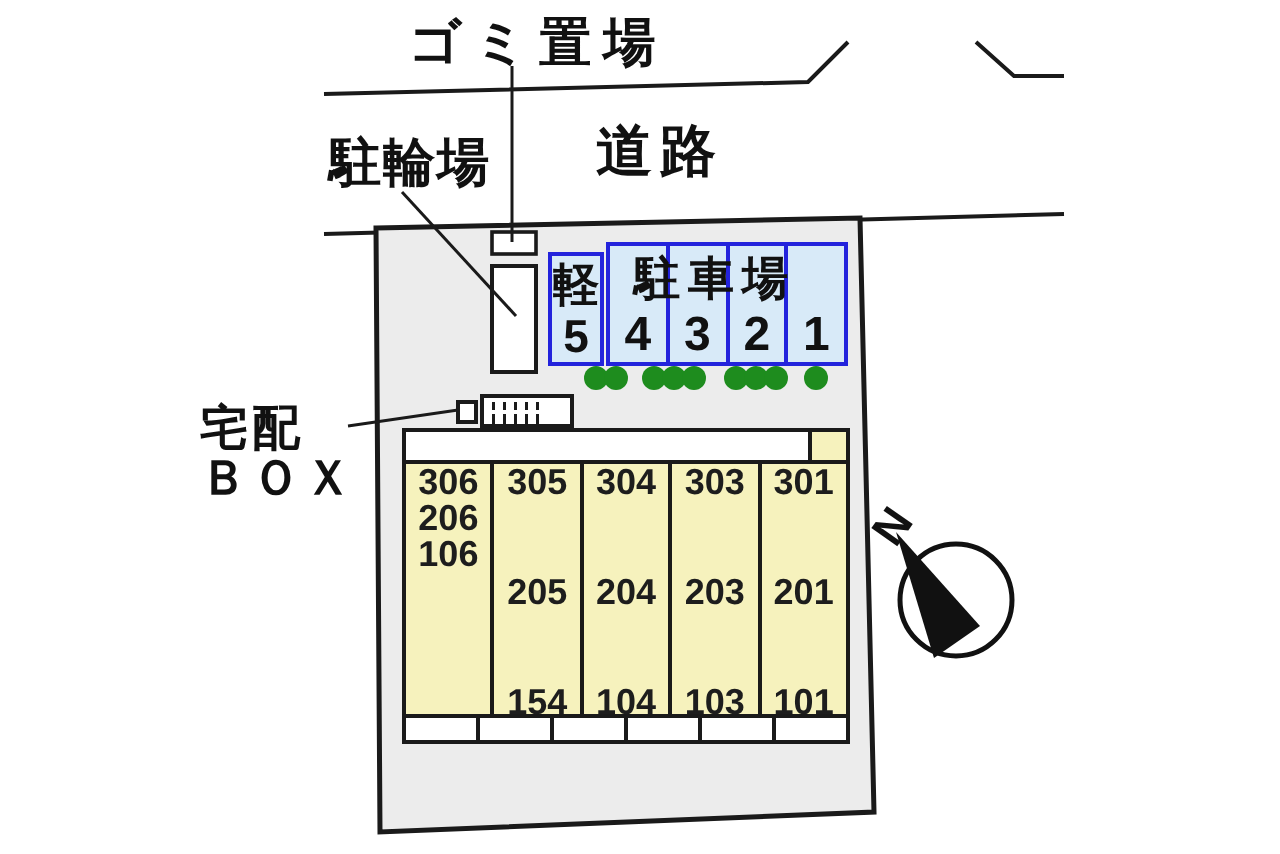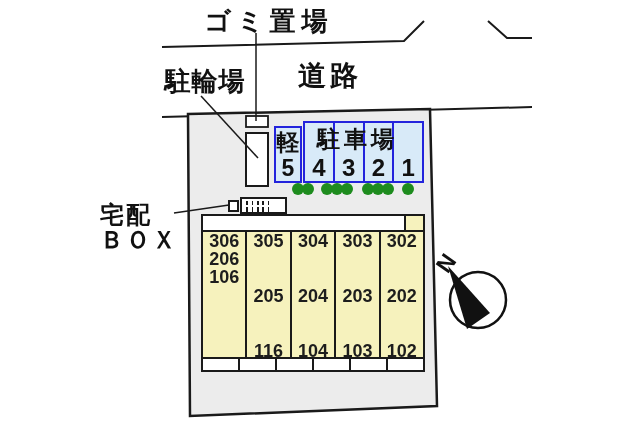--- a/index.html
+++ b/index.html
@@ -144,36 +144,36 @@
     <div class="stairs"></div>
     <div class="rooms">
       <div class="room-col">
         <span>306</span>
         <span>206</span>
         <span>106</span>
       </div>
       <div class="room-col">
         <span>305</span>
         <span>205</span>
-        <span>116</span>
+        <span>154</span>
       </div>
       <div class="room-col">
         <span>304</span>
         <span>204</span>
         <span>104</span>
       </div>
       <div class="room-col">
         <span>303</span>
         <span>203</span>
         <span>103</span>
       </div>
       <div class="room-col">
-        <span>302</span>
-        <span>202</span>
-        <span>102</span>
+        <span>301</span>
+        <span>201</span>
+        <span>101</span>
       </div>
     </div>
     <div class="balcony">
       <div class="balcony-cell"></div>
       <div class="balcony-cell"></div>
       <div class="balcony-cell"></div>
       <div class="balcony-cell"></div>
       <div class="balcony-cell"></div>
       <div class="balcony-cell"></div>
     </div>

